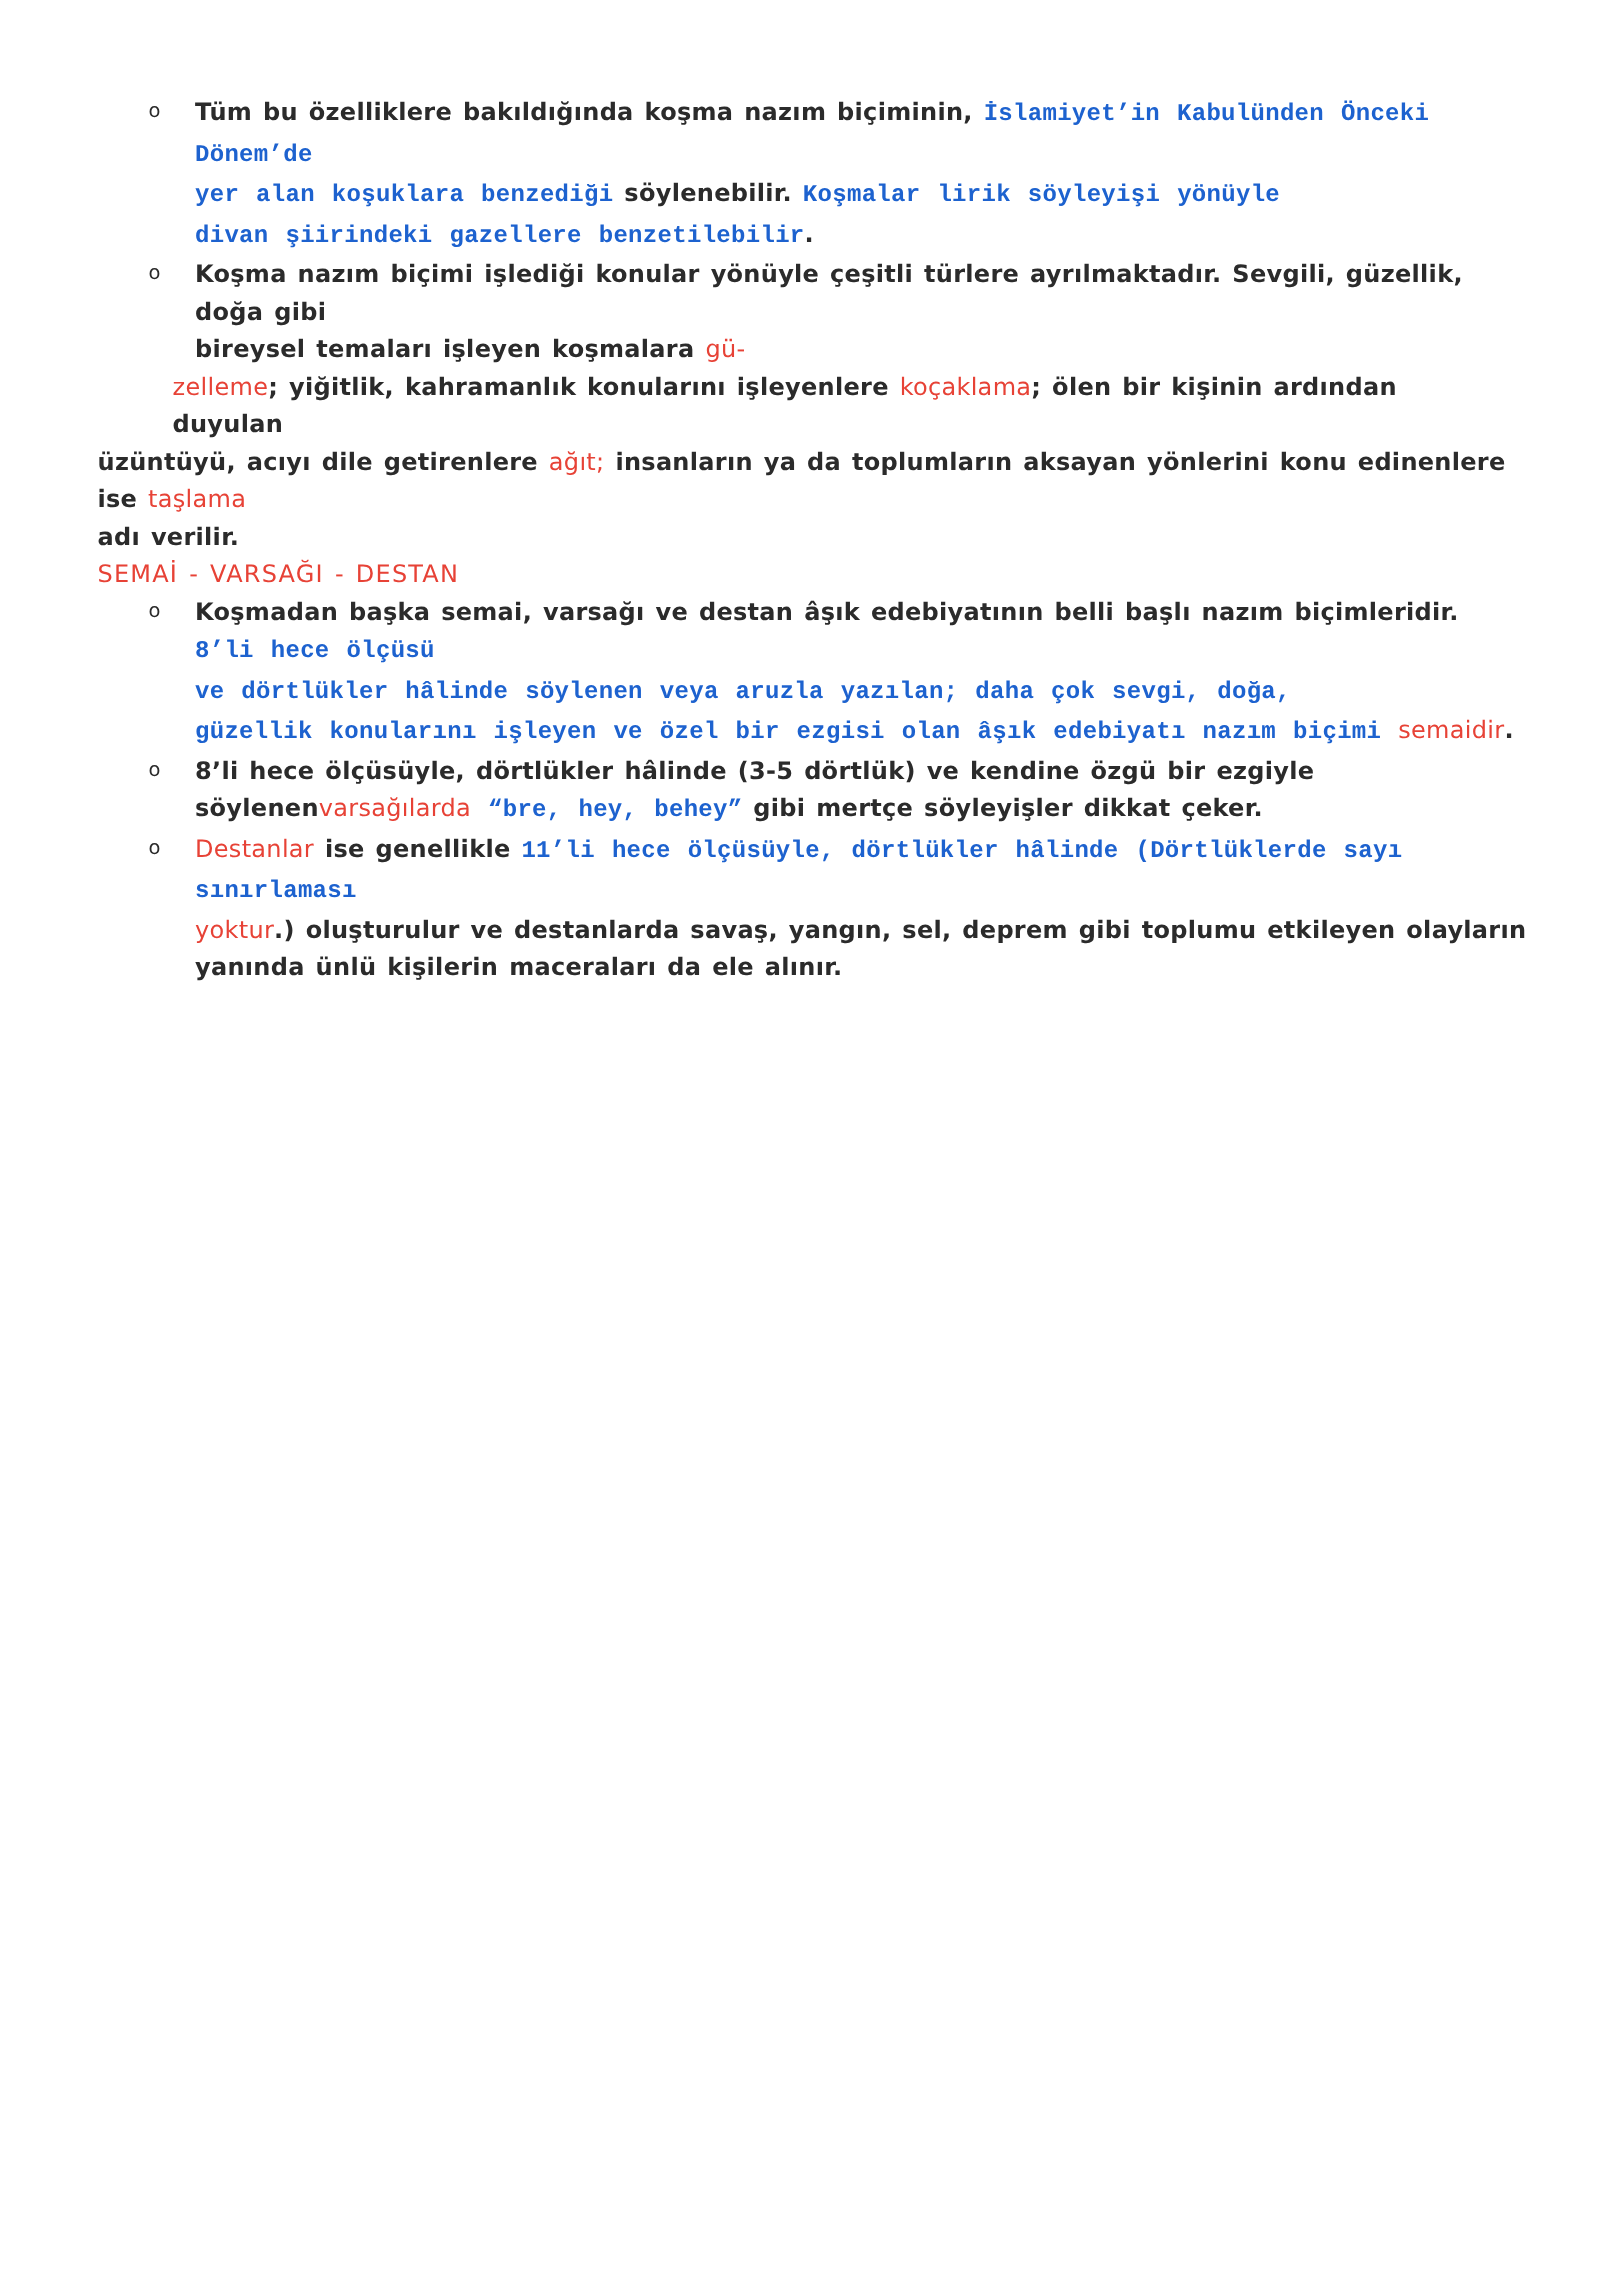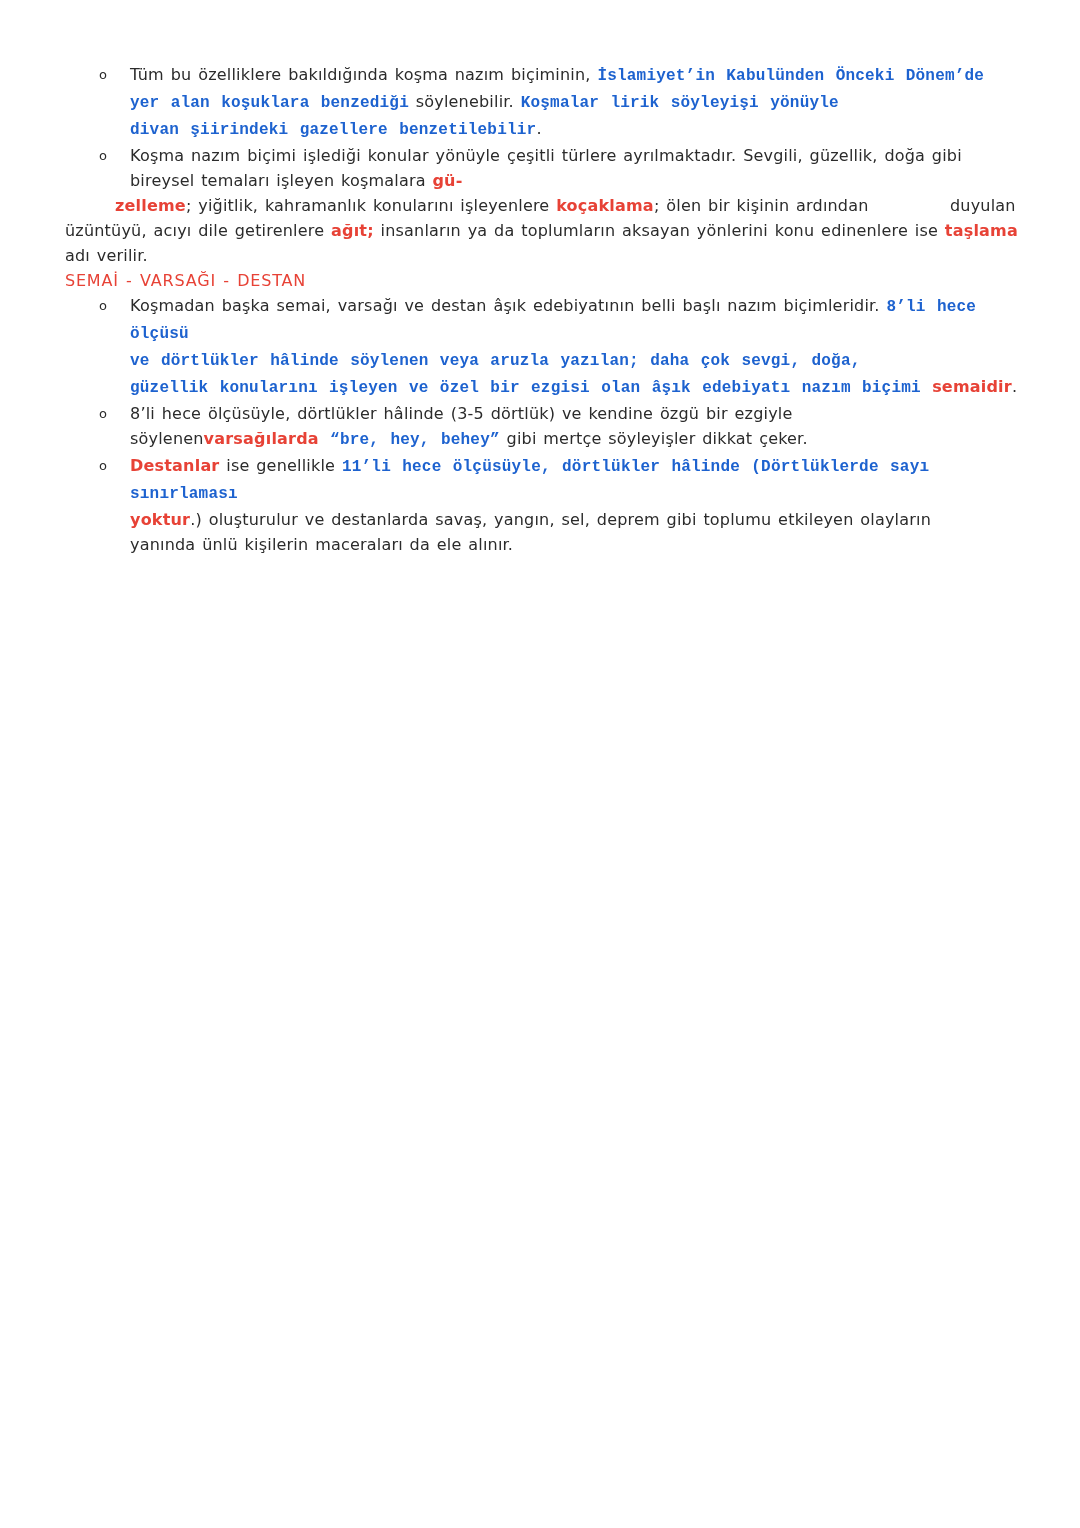--- a/index.html
+++ b/index.html
@@ -37,24 +37,24 @@
   .line.hang    { padding-left: 50px; }
   .line.flush   { padding-left: 0; }
   .line .marker {
     position: absolute;
     left: 34px;
     top: 0;
     font-size: 13px;
     color: var(--ink, #2b2b2b);
     font-weight: 400;
   }
-  .s-plain   { color: var(--ink, #2b2b2b); font-weight: 400; }
-  .s-bold    { color: var(--ink, #2b2b2b); font-weight: 400; }
+  .s-plain   { color: var(--ink, #2b2b2b); font-weight: 700; }
+  .s-bold    { color: var(--ink, #2b2b2b); font-weight: 700; }
   .s-blue    { color: var(--blue, #1d62cf); font-weight: 700; font-family: Liberation Mono, monospace; }
-  .s-red     { color: var(--red, #e74236); font-weight: 700; }
+  .s-red     { color: var(--red, #e74236); font-weight: 400; }
   .s-heading { color: var(--red, #e74236); font-weight: 400; letter-spacing: 0.8px; }
 </style>
 </head>
 <body>
 
 <div class="page">
   <div class="doc"><div class="line bullet"><span class="marker">o</span><span class="s-plain">Tüm bu özelliklere bakıldığında koşma nazım biçiminin, </span><span class="s-blue">İslamiyet’in Kabulünden Önceki Dönem’de</span></div><div class="line cont"><span class="s-blue">yer alan koşuklara benzediği</span><span class="s-plain"> söylenebilir. </span><span class="s-blue">Koşmalar lirik söyleyişi yönüyle</span></div><div class="line cont"><span class="s-blue">divan şiirindeki gazellere benzetilebilir</span><span class="s-plain">.</span></div><div class="line bullet"><span class="marker">o</span><span class="s-plain">Koşma nazım biçimi </span><span class="s-bold">işlediği konular yönüyle çeşitli türlere ayrılmaktadır</span><span class="s-plain">. Sevgili, güzellik, doğa gibi</span></div><div class="line cont"><span class="s-bold">bireysel temaları işleyen koşmalara </span><span class="s-red">gü-</span></div><div class="line hang"><span class="s-red">zelleme</span><span class="s-plain">; yiğitlik, kahramanlık konularını işleyenlere </span><span class="s-red">koçaklama</span><span class="s-plain">; ölen bir kişinin ardından            duyulan</span></div><div class="line flush"><span class="s-plain">üzüntüyü, acıyı dile getirenlere </span><span class="s-red">ağıt;</span><span class="s-plain"> insanların ya da toplumların aksayan yönlerini konu edinenlere ise </span><span class="s-red">taşlama</span></div><div class="line flush"><span class="s-plain">adı verilir.</span></div><div class="line flush"><span class="s-heading">SEMAİ - VARSAĞI - DESTAN</span></div><div class="line bullet"><span class="marker">o</span><span class="s-plain">Koşmadan başka semai, varsağı ve destan âşık edebiyatının belli başlı nazım biçimleridir. </span><span class="s-blue">8’li hece ölçüsü</span></div><div class="line cont"><span class="s-blue">ve dörtlükler hâlinde söylenen veya aruzla yazılan; daha çok sevgi, doğa,</span></div><div class="line cont"><span class="s-blue">güzellik konularını işleyen ve özel bir ezgisi olan âşık edebiyatı nazım biçimi </span><span class="s-red">semaidir</span><span class="s-plain">.</span></div><div class="line bullet"><span class="marker">o</span><span class="s-plain">8’li hece ölçüsüyle, dörtlükler hâlinde (3-5 dörtlük) ve kendine özgü bir ezgiyle</span></div><div class="line cont"><span class="s-plain">söylenen</span><span class="s-red">varsağılarda</span><span class="s-blue"> “bre, hey, behey”</span><span class="s-plain"> gibi mertçe söyleyişler dikkat çeker.</span></div><div class="line bullet"><span class="marker">o</span><span class="s-red">Destanlar</span><span class="s-plain"> ise genellikle </span><span class="s-blue">11’li hece ölçüsüyle, dörtlükler hâlinde (Dörtlüklerde sayı sınırlaması</span></div><div class="line cont"><span class="s-red">yoktur</span><span class="s-plain">.) oluşturulur ve destanlarda savaş, yangın, sel, deprem gibi toplumu etkileyen olayların</span></div><div class="line cont"><span class="s-plain">yanında ünlü kişilerin maceraları da ele alınır.</span></div></div>
 </div>
 
 </body></html>

